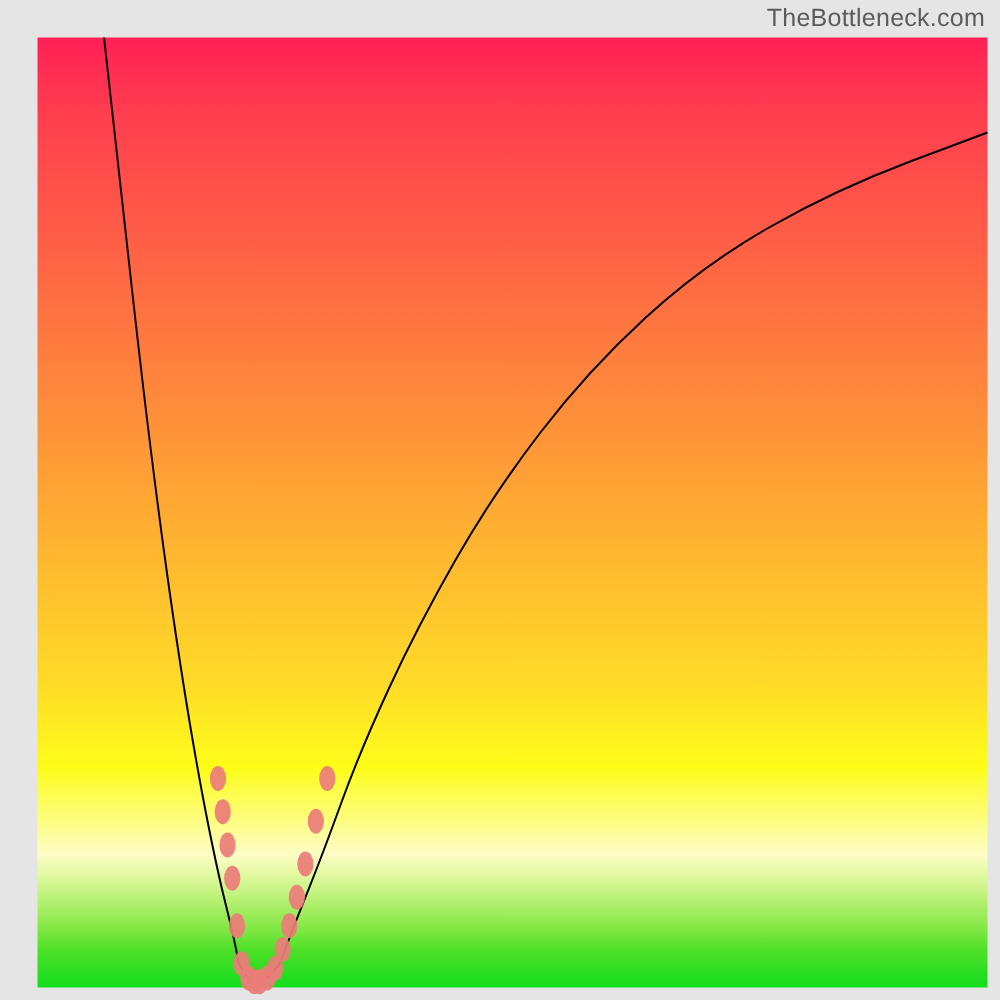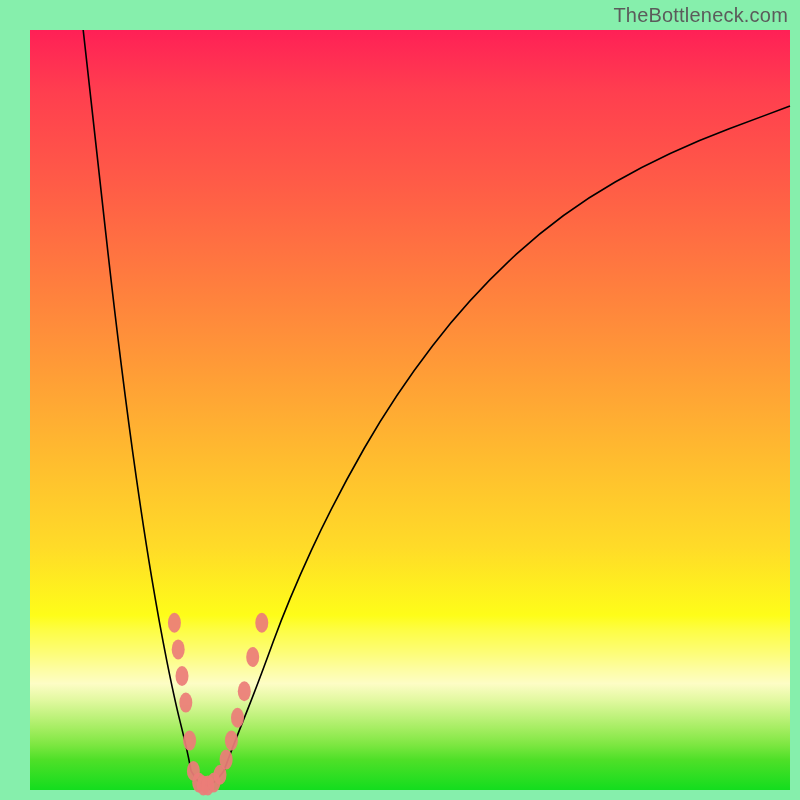--- a/index.html
+++ b/index.html
@@ -7,21 +7,21 @@
     padding: 0;
     width: 800px;
     height: 800px;
     overflow: hidden;
     background: #000;
   }
   .canvas {
     position: relative;
     width: 800px;
     height: 800px;
-    background: #86efac;
+    background: #e5e5e5;
   }
   .plot-area {
     position: absolute;
     left: 30px;
     top: 30px;
     width: 760px;
     height: 760px;
     background: linear-gradient(
       to bottom,
       #ff2056 0%,

